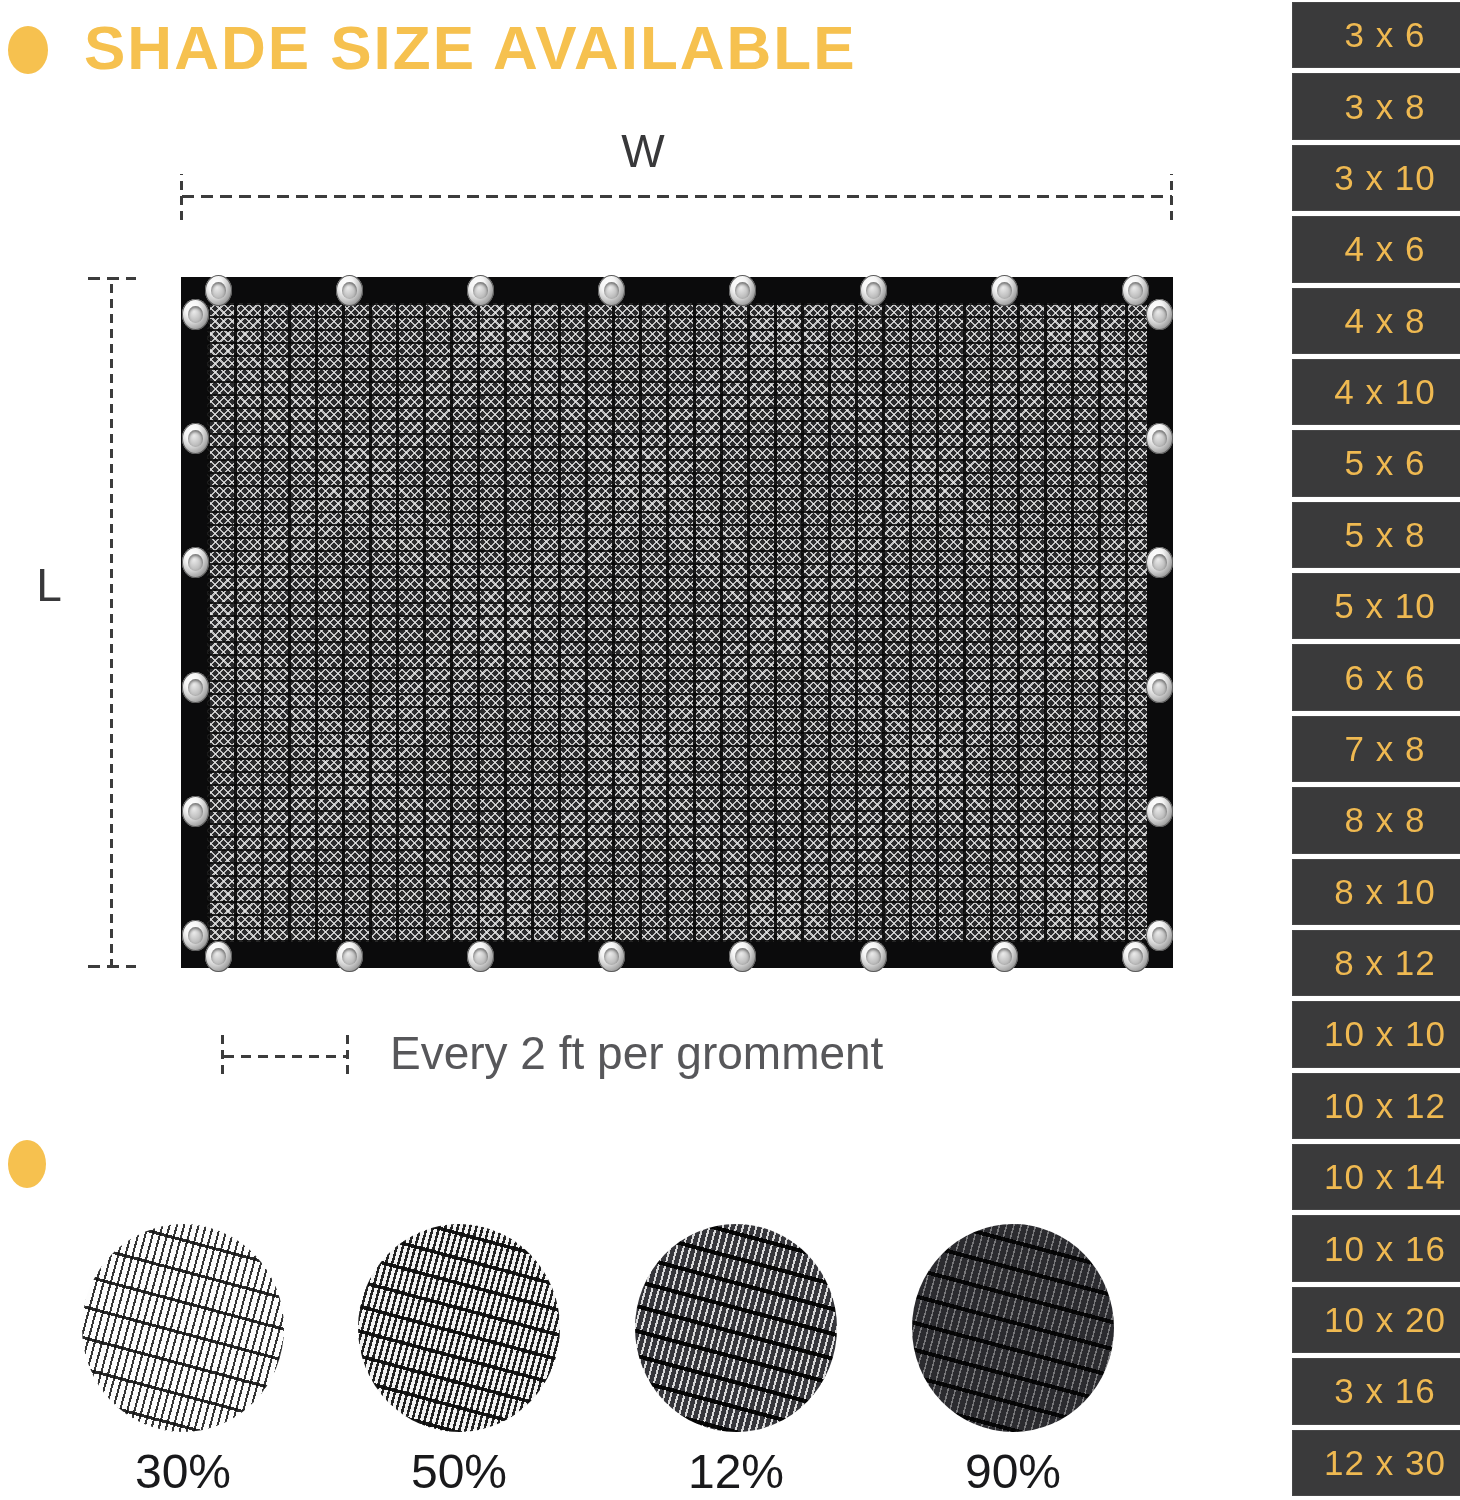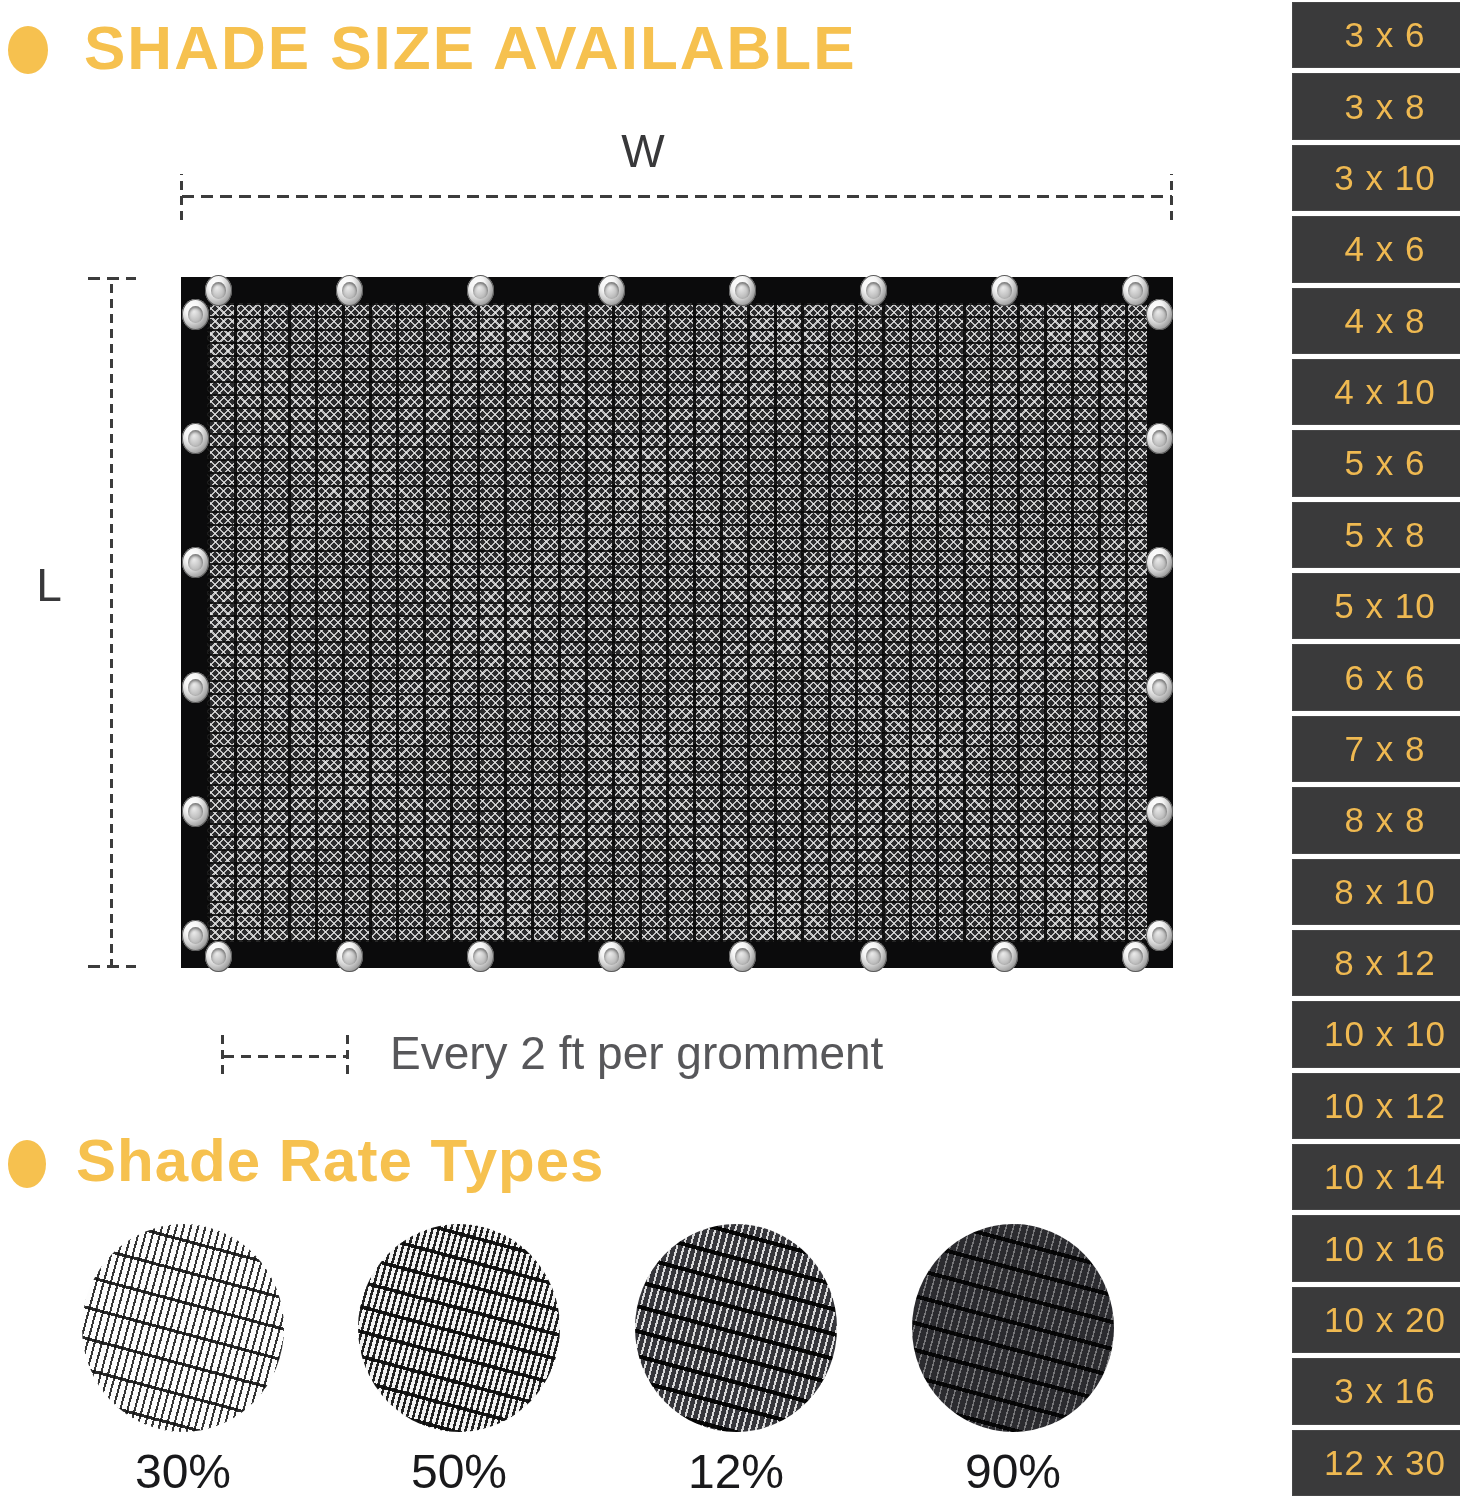--- a/index.html
+++ b/index.html
@@ -130,21 +130,20 @@
       <div class="grommet" style="left: 1px; top: 643px;"></div>
       <div class="grommet" style="left: 965px; top: 643px;"></div>
     </div>
 
   <div class="dash-v" id="note-tick-left"></div>
   <div class="dash-v" id="note-tick-right"></div>
   <div class="dash-h" id="note-line"></div>
   <div id="grommet-note">Every 2 ft per gromment</div>
 
   <span class="bullet" id="bullet2"></span>
-  <div id="title2">Shade Rate Types</div>
 
   <div class="sample" id="sample-30"></div>
   <div class="sample" id="sample-50"></div>
   <div class="sample" id="sample-70"></div>
   <div class="sample" id="sample-90"></div>
   <div class="sample-label" style="left:82px">30%</div>
   <div class="sample-label" style="left:358px">50%</div>
   <div class="sample-label" style="left:635px">12%</div>
   <div class="sample-label" style="left:912px">90%</div>
 

